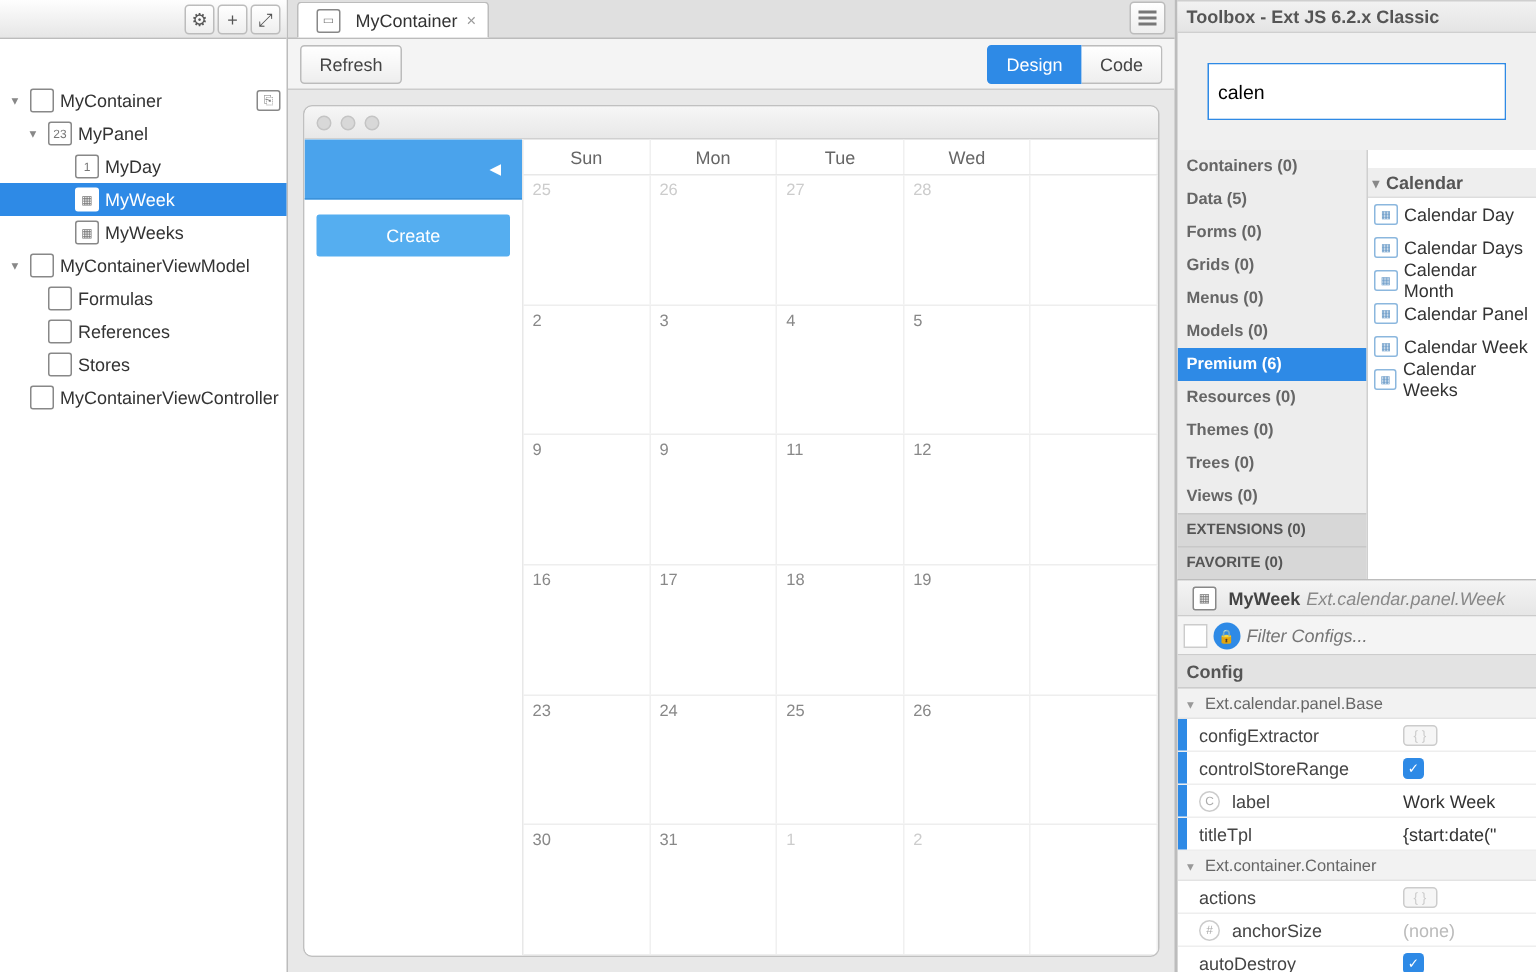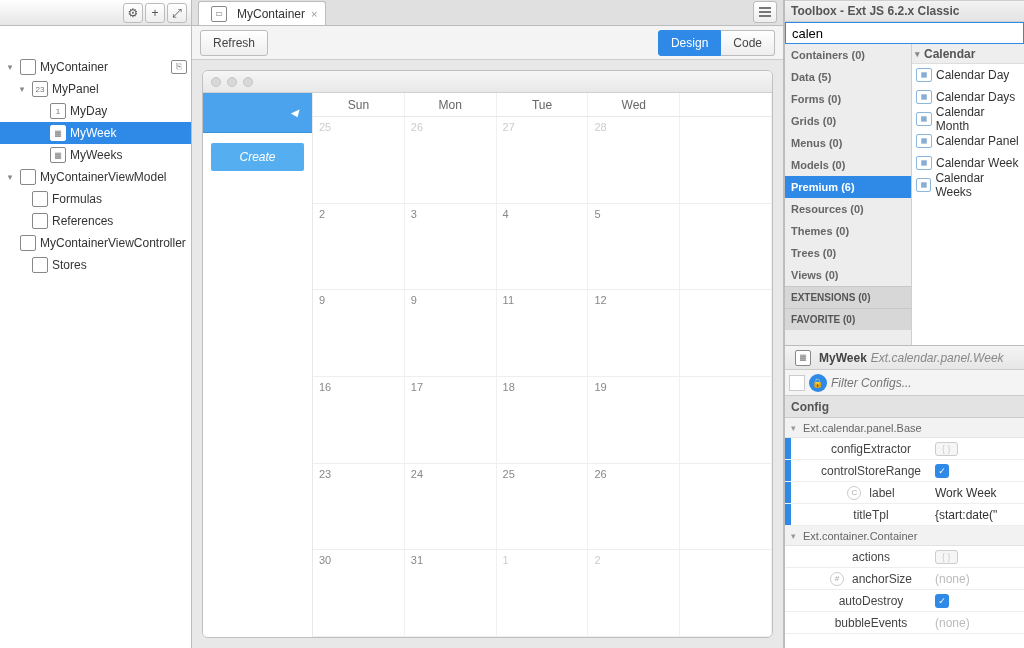--- a/index.html
+++ b/index.html
@@ -34,21 +34,21 @@
 .btn-group .btn{border-radius:0;}
 .btn-group .btn:first-child{border-radius:3px 0 0 3px;}
 .btn-group .btn:last-child{border-radius:0 3px 3px 0;border-left:none;}
 .btn-primary{background:#2e8ae6;border-color:#2e8ae6;color:#fff;}
 
 .canvas-area{flex:1;padding:10px;overflow:hidden;}
 .mac-window{background:#fff;border:1px solid #c0c0c0;border-radius:6px;height:100%;display:flex;flex-direction:column;overflow:hidden;}
 .mac-titlebar{height:22px;background:linear-gradient(#f6f6f6,#e8e8e8);border-bottom:1px solid #d0d0d0;display:flex;align-items:center;padding-left:8px;gap:6px;}
 .mac-dot{width:10px;height:10px;border-radius:50%;background:#d8d8d8;border:1px solid #c4c4c4;}
 .cal-body{flex:1;display:flex;}
-.cal-side{width:110px;background:#fff;border-right:1px solid #e8e8e8;font-style:italic;}
+.cal-side{width:146px;background:#fff;border-right:1px solid #e8e8e8;}
 .cal-sidehdr{height:40px;background:#4aa3ec;border-bottom:1px solid #3b92da;display:flex;align-items:center;justify-content:flex-end;padding-right:14px;cursor:pointer;}
 .cal-sidehdr::after{content:"\25C0";color:#fff;font-size:10px;}
 .cal-create{margin:10px 8px;height:28px;background:#55aef0;color:#fff;border-radius:2px;display:flex;align-items:center;justify-content:center;cursor:pointer;}
 .cal-main{flex:1;display:flex;flex-direction:column;}
 .cal-topbar{height:40px;border-bottom:1px solid #e3e3e3;display:flex;align-items:center;padding:0 10px;gap:10px;}
 .cal-btn{height:26px;padding:0 10px;border:1px solid #d4d4d4;border-radius:3px;background:#fafafa;display:inline-flex;align-items:center;cursor:pointer;color:#555;}
 .cal-nav{display:flex;gap:6px;}
 .cal-title{flex:1;text-align:center;color:#555;font-size:14px;}
 .cal-grid{flex:1;display:flex;flex-direction:column;}
 .cal-dayhdr{display:grid;grid-template-columns:repeat(5,1fr);height:24px;border-bottom:1px solid #e8e8e8;}
@@ -61,42 +61,42 @@
 
 .right-panel{width:240px;background:#f0f0f0;display:flex;flex-direction:column;border-left:1px solid #bcbcbc;}
 .section-hdr{height:22px;background:linear-gradient(#f2f2f2,#e4e4e4);border-top:1px solid #cfcfcf;border-bottom:1px solid #cfcfcf;display:flex;align-items:center;padding:0 6px;font-weight:bold;color:#555;}
 .toolbox{display:flex;flex:0 0 346px;border-bottom:1px solid #bcbcbc;flex-direction:column;}
 .toolbox-body{flex:1;display:flex;overflow:hidden;}
 .t-cats{width:127px;border-right:1px solid #cfcfcf;background:#ededed;overflow-y:auto;}
 .t-cat{height:22px;display:flex;align-items:center;padding:0 6px;color:#666;cursor:pointer;font-weight:bold;font-size:11px;}
 .t-cat.sel{background:#2e8ae6;color:#fff;}
 .t-cat.dark{background:#d7d7d7;color:#555;border-top:1px solid #c8c8c8;font-size:10px;}
 .t-items{flex:1;background:#fff;overflow-y:auto;}
-.t-group-hdr{height:20px;background:#eee;display:flex;align-items:center;padding-left:12px;color:#555;font-weight:bold;border-bottom:1px solid #ddd;position:relative;}
+.t-group-hdr{height:20px;background:#eee;display:flex;align-items:center;padding-left:12px;color:#555;font-weight:bold;border-bottom:1px solid #ddd;position:relative;margin-top:12px;}
 .t-group-hdr::before{content:"\25BE";position:absolute;left:3px;color:#888;font-size:9px;}
 .t-item{height:22px;display:flex;align-items:center;padding:0 4px;gap:4px;color:#333;cursor:grab;}
 .t-item-icon{width:16px;height:14px;border:1px solid #8bb7de;border-radius:2px;background:#fff;display:flex;align-items:center;justify-content:center;font-size:7px;color:#5a90c2;}
-.toolbox-search{height:22px;border:1px solid #2e8ae6;margin:0;background:#15803d;}
+.toolbox-search{height:38px;border:1px solid #2e8ae6;margin:20px;background:#15803d;}
 .toolbox-search input{width:100%;height:100%;border:none;outline:none;padding:0 6px;font-size:13px;}
 
 .inspector{flex:1;display:flex;flex-direction:column;overflow:hidden;}
 .insp-title{height:24px;background:linear-gradient(#f4f4f4,#e6e6e6);border-bottom:1px solid #ccc;display:flex;align-items:center;padding:0 6px;gap:4px;color:#444;}
 .insp-title .cls{color:#888;font-style:italic;}
 .insp-filter{height:26px;background:#f4f4f4;border-bottom:1px solid #ccc;display:flex;align-items:center;padding:0 4px;gap:4px;}
 .insp-filter .chk{width:16px;height:16px;border:1px solid #ccc;background:#fff;}
 .insp-filter .lock{width:18px;height:18px;border-radius:50%;background:#2e8ae6;color:#fff;display:flex;align-items:center;justify-content:center;font-size:9px;}
 .insp-filter input{flex:1;border:none;background:transparent;outline:none;color:#999;font-style:italic;}
 .cfg-hdr{height:22px;background:#e3e3e3;border-bottom:1px solid #ccc;display:flex;align-items:center;padding:0 6px;font-weight:bold;color:#555;}
 .cfg-list{flex:1;overflow-y:auto;background:#fff;}
 .cfg-group{height:20px;background:#f2f2f2;border-bottom:1px solid #e3e3e3;display:flex;align-items:center;padding-left:18px;color:#666;font-size:11px;position:relative;}
 .cfg-group::before{content:"\25BE";position:absolute;left:6px;font-size:9px;color:#999;}
 .cfg-row{height:22px;display:flex;align-items:center;border-bottom:1px solid #eee;}
 .cfg-row .mark{width:6px;height:100%;}
 .cfg-row.modified .mark{background:#2e8ae6;}
-.cfg-name{flex:0 0 140px;padding-left:20px;color:#444;display:flex;align-items:center;gap:4px;justify-content:center;}
+.cfg-name{flex:0 0 140px;padding-left:8px;color:#444;display:flex;align-items:center;gap:4px;}
 .cfg-val{flex:1;padding:0 4px;color:#333;}
 .cfg-val.placeholder{color:#bbb;}
 .cfg-check{width:14px;height:14px;border-radius:3px;background:#2e8ae6;display:inline-flex;align-items:center;justify-content:center;color:#fff;font-size:9px;}
 .cfg-pill{display:inline-block;padding:1px 6px;border:1px solid #ccc;border-radius:3px;color:#ccc;background:#f6f6f6;font-size:9px;}
 .cfg-badge{width:14px;height:14px;border:1px solid #ccc;border-radius:50%;display:inline-flex;align-items:center;justify-content:center;font-size:8px;color:#aaa;margin-right:4px;}
 </style>
 </head>
 <body>
 
 <div class="left-panel">
@@ -140,29 +140,29 @@
       <div class="tree-row ind1">
         <span class="tree-toggle"></span>
         <span class="tree-icon"></span>
         <span class="tree-label">Formulas</span>
       </div>
       <div class="tree-row ind1">
         <span class="tree-toggle"></span>
         <span class="tree-icon"></span>
         <span class="tree-label">References</span>
       </div>
+      <div class="tree-row ind1">
+        <span class="tree-toggle"></span>
+        <span class="tree-icon"></span>
+        <span class="tree-label">Stores</span>
+      </div>
       <div class="tree-row ind0">
         <span class="tree-toggle"></span>
         <span class="tree-icon"></span>
         <span class="tree-label">MyContainerViewController</span>
-      </div>
-      <div class="tree-row ind1">
-        <span class="tree-toggle"></span>
-        <span class="tree-icon"></span>
-        <span class="tree-label">Stores</span>
       </div>
     </div>
 </div>
 
 <div class="center-panel">
   <div class="tabstrip">
     <div class="tab">
       <span class="tree-icon">▭</span>
       <span>MyContainer</span>
       <span class="x">×</span>

